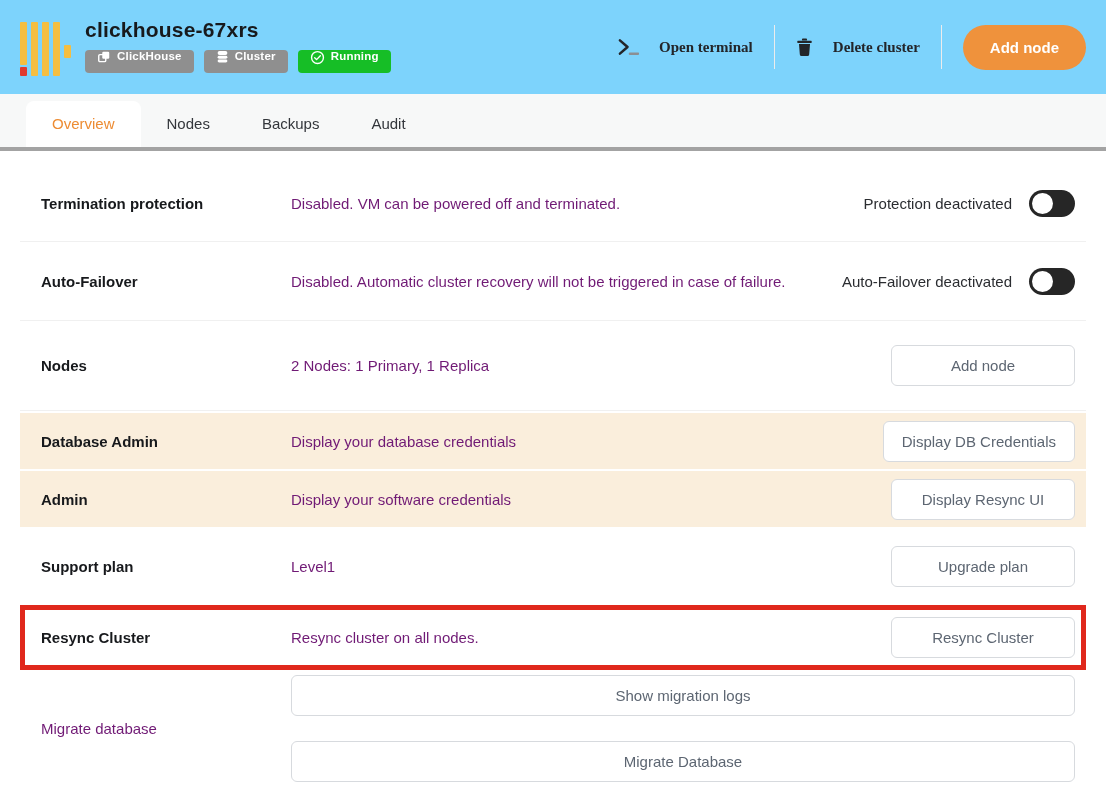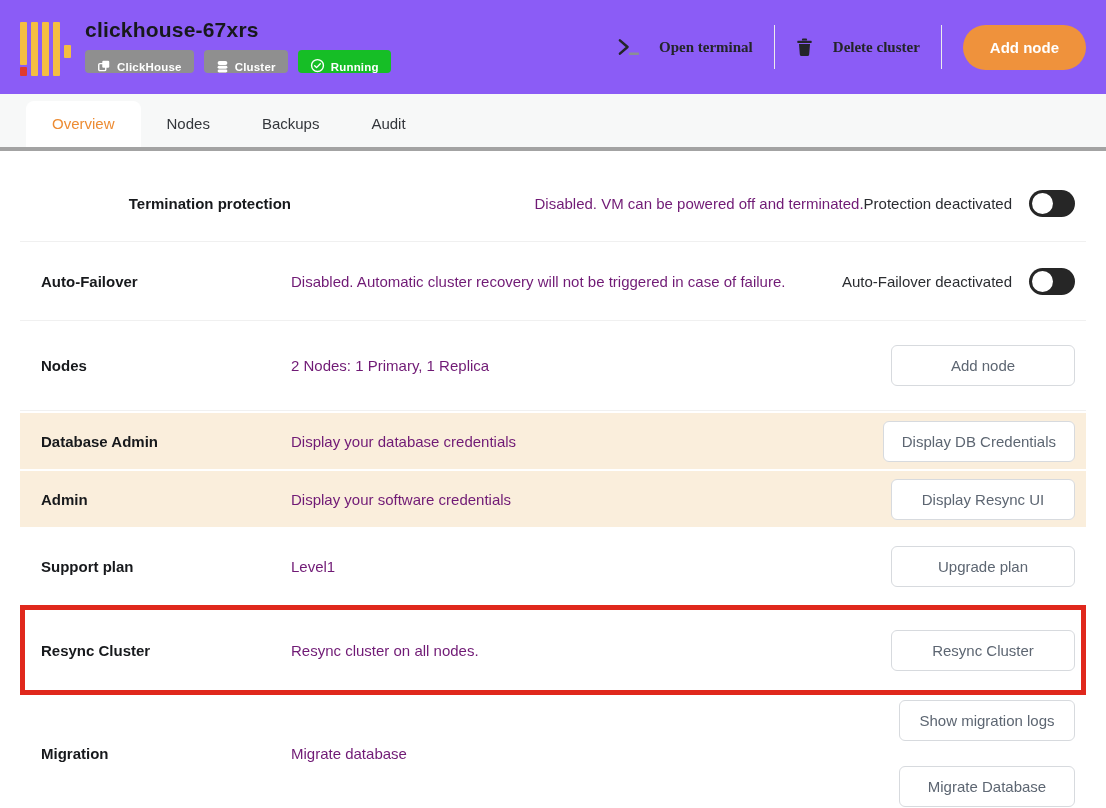--- a/index.html
+++ b/index.html
@@ -5,35 +5,35 @@
   * { box-sizing: border-box; margin: 0; padding: 0; }
   html,body { width:1106px; height:808px; }
   body {
     font-family: "Liberation Sans", "DejaVu Sans", sans-serif;
     background:#ffffff; color:#1d1f23; overflow:hidden;
   }
 
   
   .header {
     height:94px; display:flex; align-items:center;
-    justify-content:space-between; padding:0 20px; background:#8b5cf6;
+    justify-content:space-between; padding:0 20px; background:#7dd3fc;
   }
   .header-left { display:flex; align-items:flex-start; gap:14px; }
   .logo { display:flex; gap:4px; height:54px; margin-top:4px; align-items:stretch; }
   .logo .bar { width:7px; background:#F4BE41; border-radius:1px; }
   .logo .bar-first { display:flex; flex-direction:column; gap:2px; width:7px; background:transparent; }
   .logo .bar-first .yellow { flex:1; background:#F4BE41; border-radius:1px; }
   .logo .bar-first .red { height:9px; background:#E03A2E; border-radius:1px; }
   .logo .bar-short { width:7px; height:13px; background:#F4BE41; align-self:center; margin-top:4px; border-radius:1px; }
 
   .title-block { display:flex; flex-direction:column; gap:8px; }
   .cluster-title { font-size:21px; font-weight:bold; color:#17191c; letter-spacing:.2px; }
   .badges { display:flex; gap:10px; }
   .badge {
-    display:inline-flex; align-items:flex-end; gap:6px; height:23px;
+    display:inline-flex; align-items:flex-start; gap:6px; height:23px;
     padding:0 12px; border-radius:4px; color:#fff;
     font-size:11.5px; font-weight:bold; letter-spacing:.2px;
   }
   .badge-gray { background:#8F8F8F; }
   .badge-green { background:#16BE26; }
   .badge svg { display:block; }
 
   .header-right { display:flex; align-items:center; }
   .header-action {
     display:flex; align-items:center; gap:20px; cursor:pointer;
@@ -61,27 +61,27 @@
 
   
   .content { padding:14px 20px 0; }
   .row {
     display:grid; grid-template-columns:250px 1fr auto;
     align-items:center; padding:0 11px 0 21px;
   }
   .row-label { font-size:15px; font-weight:bold; color:#17191c; }
   .row-desc  { font-size:15px; color:#701a75; }
   .row-divided { border-bottom:1px solid #f0f0f0; }
-  .h77 { height:77px;text-align:right; } .h79 { height:79px; } .h90 { height:90px; }
+  .h77 { height:77px; } .h79 { height:79px; } .h90 { height:90px; }
   .h80 { height:56px; } .h75 { height:75px; }
 
   .row-highlight { background:#FAEEDC; margin:2px 0; }
   .row-annotated {
     border:5px solid #E0281C; margin:1px 0 5px;
-    padding:0 6px 0 16px; height:90px;
+    padding:0 6px 0 16px; height:65px;
   }
 
   .toggle-group { display:flex; align-items:center; gap:17px; }
   .toggle-label { font-size:15px; color:#2b2d31; }
   .toggle {
     width:46px; height:27px; background:#262626; border-radius:14px;
     position:relative; cursor:pointer; flex:none;
   }
   .toggle .knob {
     position:absolute; left:3px; top:3px; width:21px; height:21px;
@@ -217,21 +217,20 @@
     <button class="btn-outline">Upgrade plan</button>
   </div>
 
   <div class="row row-annotated">
     <div class="row-label">Resync Cluster</div>
     <div class="row-desc">Resync cluster on all nodes.</div>
     <button class="btn-outline">Resync Cluster</button>
   </div>
 
   <div class="row h75">
-    <div class="row-label">Migration</div>
     <div class="row-desc">Migrate database</div>
     <div class="btn-pair">
       <button class="btn-outline">Show migration logs</button>
       <button class="btn-outline">Migrate Database</button>
     </div>
   </div>
 
 </div>
 
 </body></html>

